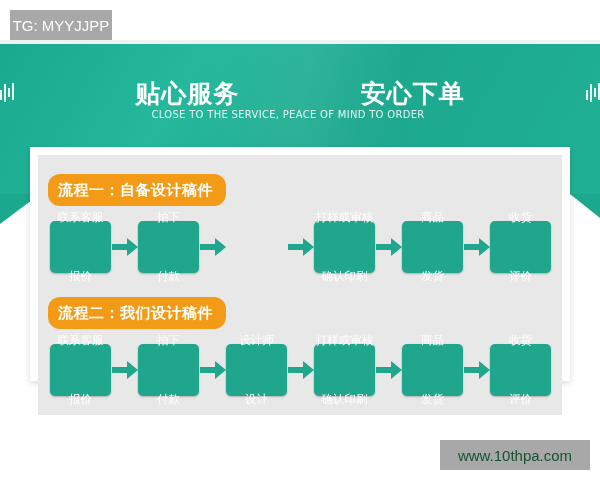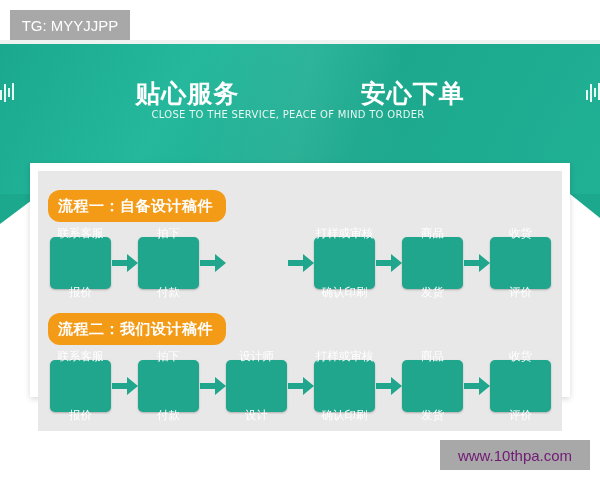--- a/index.html
+++ b/index.html
@@ -34,21 +34,21 @@
     .heading-title {
       color: #ffffff; font-size: 25px; font-weight: bold; letter-spacing: 1px; white-space: pre;
     }
     .bars-icon { width: 14px; height: 20px; display: inline-block; }
     .subtitle {
       position: absolute; left: 0; top: 109px; width: 576px; text-align: center;
       color: #e6f7f2; font-size: 10px; letter-spacing: 0.3px;
     }
     .card {
       position: absolute; left: 30px; top: 147px; width: 540px; height: 234px;
-      background: #ffffff; box-shadow: 0 2px 6px rgba(0,0,0,0.15); margin-top: 16px;
+      background: #ffffff; box-shadow: 0 2px 6px rgba(0,0,0,0.15);
     }
     .panel {
       position: absolute; left: 8px; top: 8px; width: 524px; height: 260px;
       background: #e8e8e8;
     }
     .pill {
       position: absolute; height: 32px; width: 178px;
       background: #f39a16; border-radius: 12px;
       color: #ffffff; font-size: 15px; font-weight: bold;
       display: flex; align-items: center; padding-left: 10px; box-sizing: border-box;
@@ -60,28 +60,28 @@
       background: #1fa68c; border-radius: 5px;
       box-shadow: 0 1px 2px rgba(0,0,0,0.25);
       color: #ffffff; font-size: 11.5px; line-height: 15px;
       display: flex; flex-direction: column; align-items: center; justify-content: center;
       text-align: center; white-space: nowrap; gap: 44px;
     }
     .arrow {
       position: absolute; top: 16px; width: 26px; height: 20px;
     }
     .watermark-tl {
-      position: absolute; left: 10px; top: 10px; width: 120px; height: 30px;
+      position: absolute; left: 10px; top: 10px; width: 102px; height: 30px;
       background: #a8a8a8; color: #ffffff; font-size: 15px;
       display: flex; align-items: center; justify-content: center;
       font-family: "Liberation Sans", sans-serif;
     }
     .watermark-br {
       position: absolute; left: 440px; top: 440px; width: 150px; height: 30px;
-      background: #a8a8a8; color: #701a75; font-size: 15px;
+      background: #a8a8a8; color: #14532d; font-size: 15px;
       display: flex; align-items: center; justify-content: center;
       font-family: "Liberation Sans", sans-serif;
     }
   </style>
 </head>
 <body>
 
 <div class="banner-top-line"></div>
 <div class="banner"></div>
 <div class="banner-sheen"></div>

